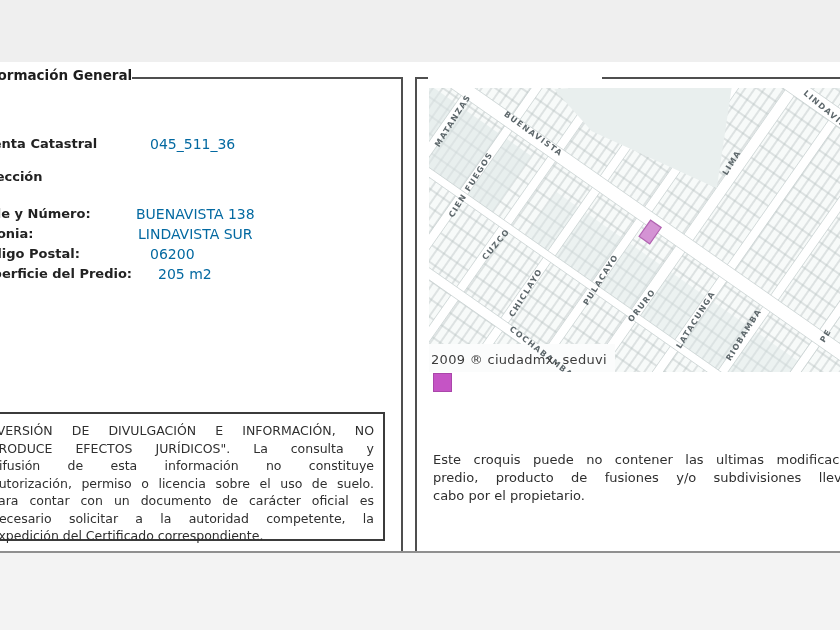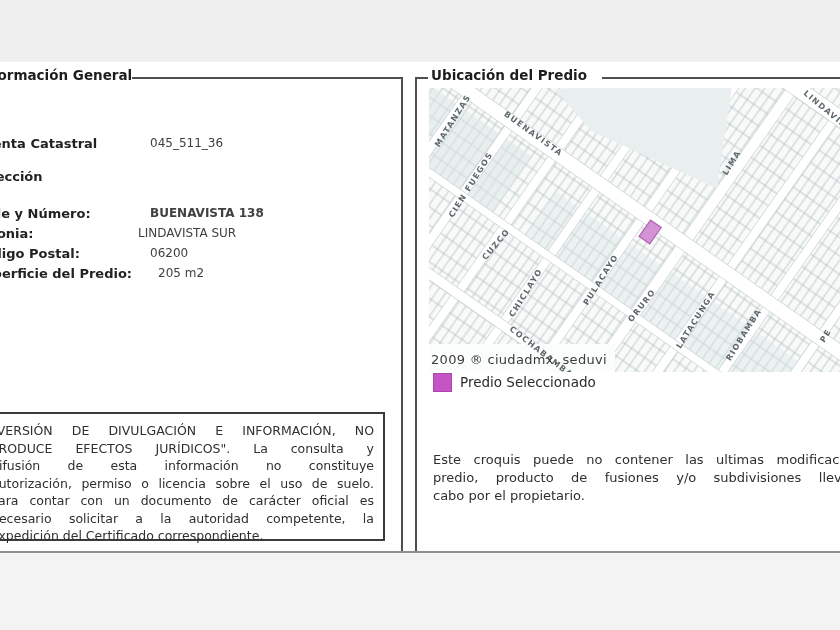--- a/index.html
+++ b/index.html
@@ -10,21 +10,21 @@
   .bottom-rule{position:absolute;left:0;top:551px;width:840px;height:2px;background:#8f8f8f;}
 
   .panel{position:absolute;top:0;height:552px;overflow:hidden;}
   .panel-left{left:0;width:403px;}
   .panel-right{left:415px;width:425px;}
 
   .fs-line{position:absolute;background:#4f4f4f;}
   .legend{position:absolute;font-size:13.5px;font-weight:bold;color:#1d1d1d;white-space:nowrap;background:#fff;padding:0 3px;}
 
   .lbl{position:absolute;font-size:13px;font-weight:bold;color:#222;white-space:nowrap;}
-  .val{position:absolute;font-size:12px;font-weight:500;color:#404040;white-space:nowrap;}
+  .val{position:absolute;font-size:14px;font-weight:500;color:#0369a1;white-space:nowrap;}
 
   .disclaimer{position:absolute;left:-20px;top:412px;width:405px;height:129px;box-sizing:border-box;
               border:2px solid #3b3b3b;padding:8px 9px 0 9px;background:#fff;}
   .jline{font-size:12.5px;line-height:17.5px;color:#2f2f2f;font-weight:500;
          text-align:justify;text-align-last:justify;white-space:normal;}
   .jline.last{text-align-last:left;}
 
   .note{position:absolute;left:18px;top:451px;width:465px;}
   .note .jline{font-size:13px;line-height:18px;}
 
@@ -46,21 +46,21 @@
     <div class="legend" style="left:-26px;top:67px;">Información General</div>
     <div class="fs-line" style="left:132px;top:77px;width:271px;height:2px;"></div>
     <div class="fs-line" style="left:401px;top:77px;width:2px;height:474px;"></div>
 
     <div class="lbl" style="left:-26px;top:136px;">Cuenta Catastral</div>
     <div class="val" style="left:150px;top:136px;">045_511_36</div>
 
     <div class="lbl" style="left:-26px;top:169px;">Dirección</div>
 
     <div class="lbl" style="left:-26px;top:206px;">Calle y Número:</div>
-    <div class="val" style="left:150px;top:206px;font-weight:bold;">BUENAVISTA 138</div>
+    <div class="val" style="left:136px;top:206px;">BUENAVISTA 138</div>
 
     <div class="lbl" style="left:-26px;top:226px;">Colonia:</div>
     <div class="val" style="left:138px;top:226px;">LINDAVISTA SUR</div>
 
     <div class="lbl" style="left:-26px;top:246px;">Código Postal:</div>
     <div class="val" style="left:150px;top:246px;">06200</div>
 
     <div class="lbl" style="left:-26px;top:266px;">Superficie del Predio:</div>
     <div class="val" style="left:158px;top:266px;">205 m2</div>
 
@@ -70,21 +70,20 @@
       <div class="jline">difusión de esta información no constituye</div>
       <div class="jline">autorización, permiso o licencia sobre el uso de suelo.</div>
       <div class="jline">Para contar con un documento de carácter oficial es</div>
       <div class="jline">necesario solicitar a la autoridad competente, la</div>
       <div class="jline last">expedición del Certificado correspondiente.</div>
     </div>
   </div>
 
   <div class="panel panel-right">
     <div class="fs-line" style="left:0;top:77px;width:13px;height:2px;"></div>
-    <div class="legend" style="left:13px;top:67px;">Ubicación del Predio</div>
     <div class="fs-line" style="left:187px;top:77px;width:238px;height:2px;"></div>
     <div class="fs-line" style="left:0;top:77px;width:2px;height:474px;"></div>
 
     <div class="map-wrap">
       <svg width="411" height="284" viewBox="0 0 411 284" xmlns="http://www.w3.org/2000/svg">
         <defs>
           <pattern id="lots" width="8" height="15" patternUnits="userSpaceOnUse">
             <rect width="8" height="15" fill="#f7faf9" stroke="#b6c0c0" stroke-width="0.8"></rect>
           </pattern>
           <clipPath id="mapclip">
@@ -130,21 +129,20 @@
           <text class="street" text-anchor="start" transform="translate(80 242) rotate(38)">COCHABAMBA</text>
           <text class="street" text-anchor="middle" transform="translate(305 76) rotate(-58)">LIMA</text>
           <text class="street" text-anchor="start" transform="translate(374 6) rotate(40)">LINDAVISTA</text>
           <text class="street" text-anchor="middle" transform="translate(399 249) rotate(-58)">PE</text>
         </g>
       </svg>
     </div>
 
     <div class="copyright">2009 ® ciudadmx, seduvi</div>
     <div class="swatch"></div>
-    <div class="swatch-label">Predio Seleccionado</div>
 
     <div class="note">
       <div class="jline">Este croquis puede no contener las ultimas modificaciones al</div>
       <div class="jline">predio, producto de fusiones y/o subdivisiones llevadas a</div>
       <div class="jline last">cabo por el propietario.</div>
     </div>
   </div>
 
   <div class="bottom-rule"></div>
   <div class="band-bottom"></div>

